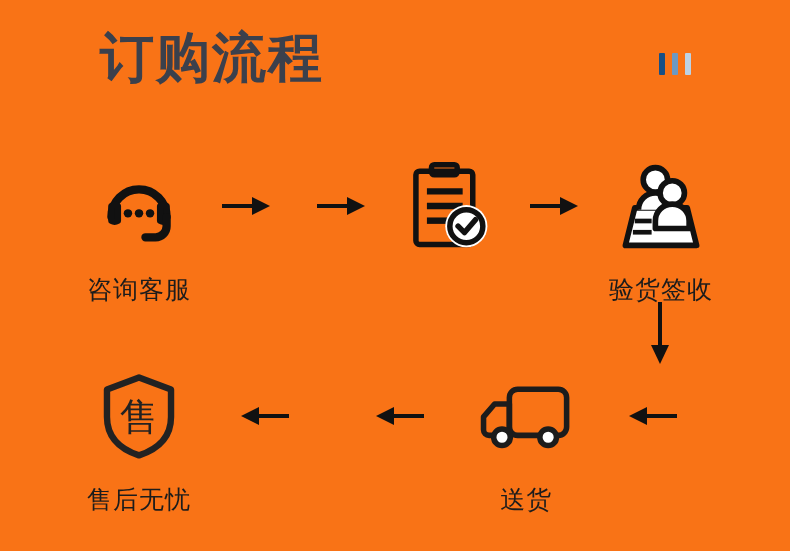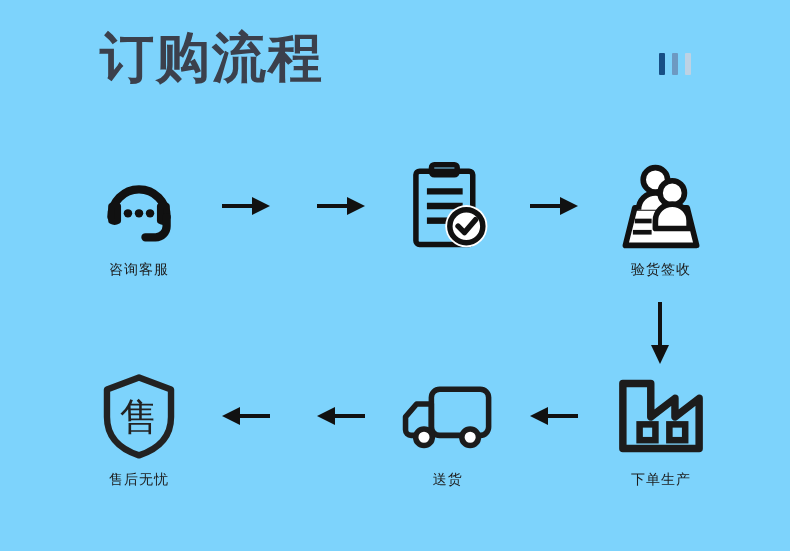--- a/index.html
+++ b/index.html
@@ -12,21 +12,21 @@
     background: #ffffff;
     font-family: "Liberation Sans", "DejaVu Sans", sans-serif;
     overflow: hidden;
     position: relative;
   }
 
   #canvas {
     position: relative;
     width: 790px;
     height: 551px;
-    background: #7dd3fc;
+    background: #f97316;
   }
 
   
   #header {
     position: absolute;
     left: 0; top: 0;
     width: 790px;
     height: 120px;
   }
   #page-title {
@@ -79,22 +79,22 @@
   .step-icon {
     height: 95px;
     display: flex;
     align-items: center;
     justify-content: center;
   }
   .step-icon svg {
     display: block;
   }
   .step-label {
-    margin-top: 8px;
-    font-size: 14px;
+    margin-top: 20px;
+    font-size: 25px;
     color: #1c1c1c;
     letter-spacing: 1px;
     white-space: nowrap;
     font-family: "DejaVu Sans", "Liberation Sans", sans-serif;
   }
 
   .connector {
     height: 95px;
     display: flex;
     align-items: center;
@@ -263,27 +263,15 @@
       <div class="step-label">送货</div>
     </div>
 
     <div class="connector">
       <svg width="48" height="22" viewBox="0 0 48 22">
         <line x1="15" y1="11" x2="48" y2="11" stroke="#111" stroke-width="4"></line>
         <polygon points="18,2 0,11 18,20" fill="#111"></polygon>
       </svg>
     </div>
 
-    <div class="step">
-      <div class="step-icon">
-        <svg width="92" height="80" viewBox="0 0 98 86">
-
-          <path d="M8 8 L8 78 L90 78 L90 24 L64 44 L64 24 L38 44 L38 8 Z" fill="none" stroke="#1c1c1c" stroke-width="8" stroke-linejoin="round"></path>
-
-          <rect x="26" y="52" width="17" height="17" fill="none" stroke="#1c1c1c" stroke-width="7"></rect>
-          <rect x="58" y="52" width="17" height="17" fill="none" stroke="#1c1c1c" stroke-width="7"></rect>
-        </svg>
-      </div>
-      <div class="step-label">下单生产</div>
-    </div>
   </div>
 
 </div>
 
 </body></html>

